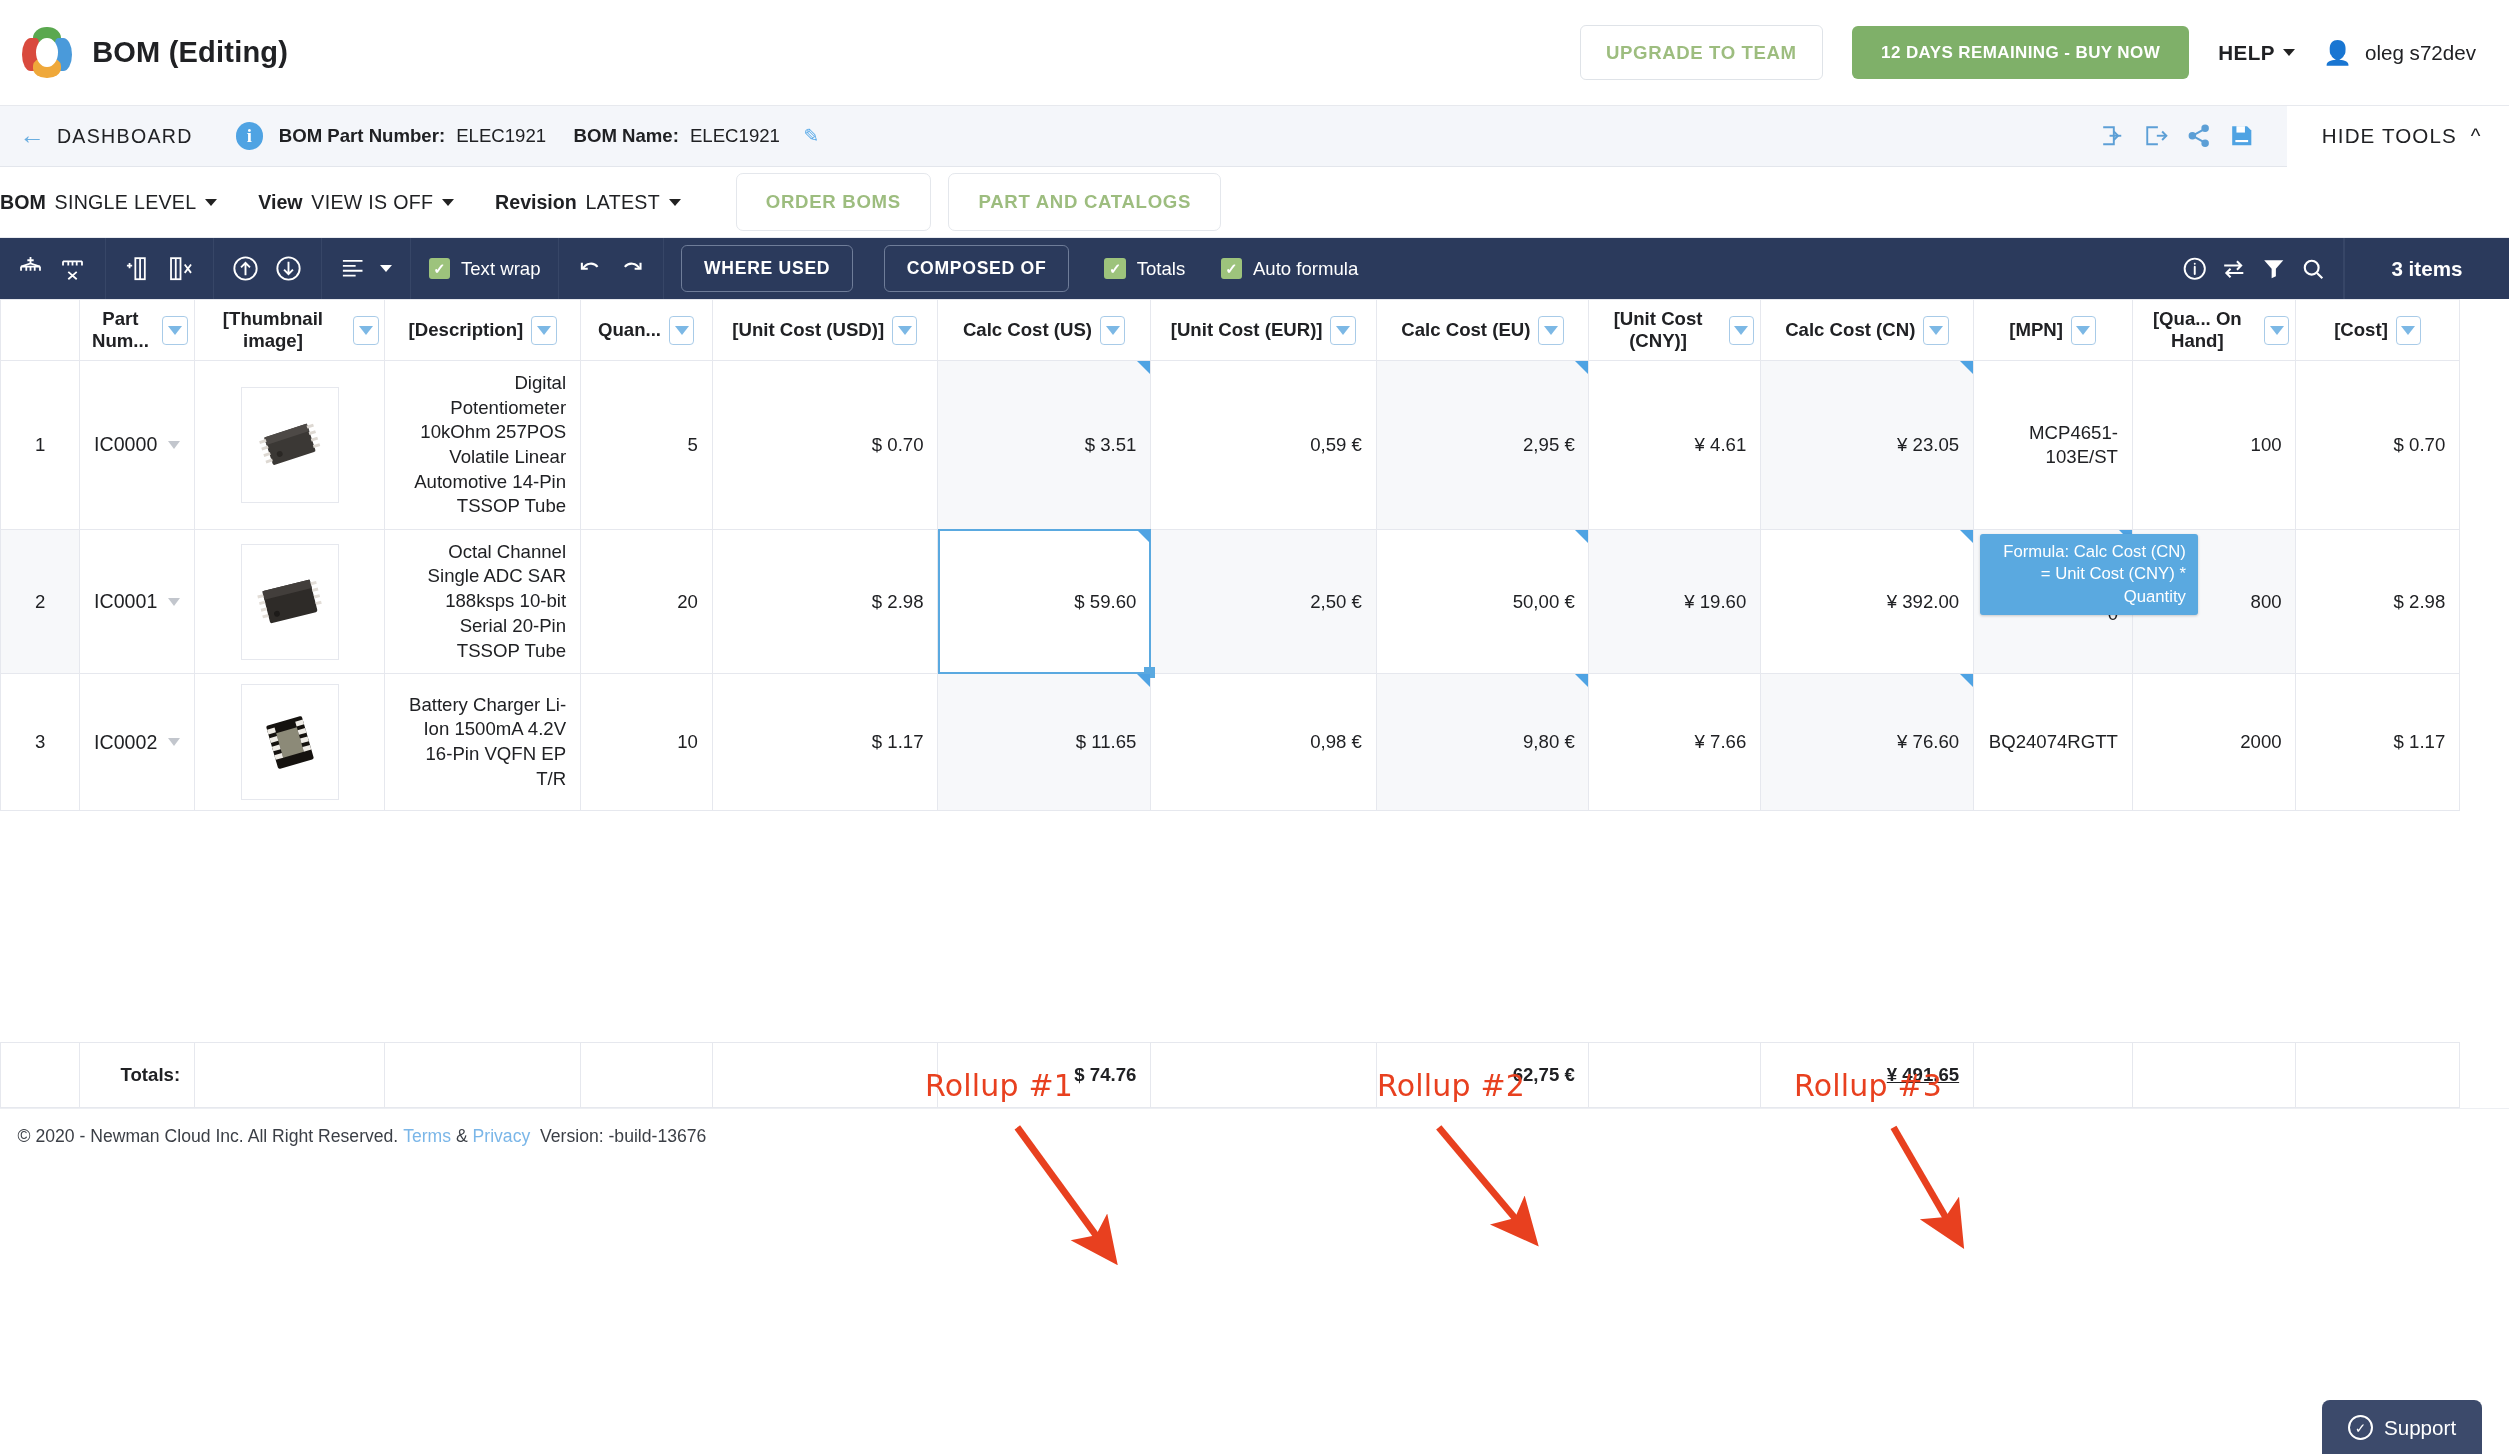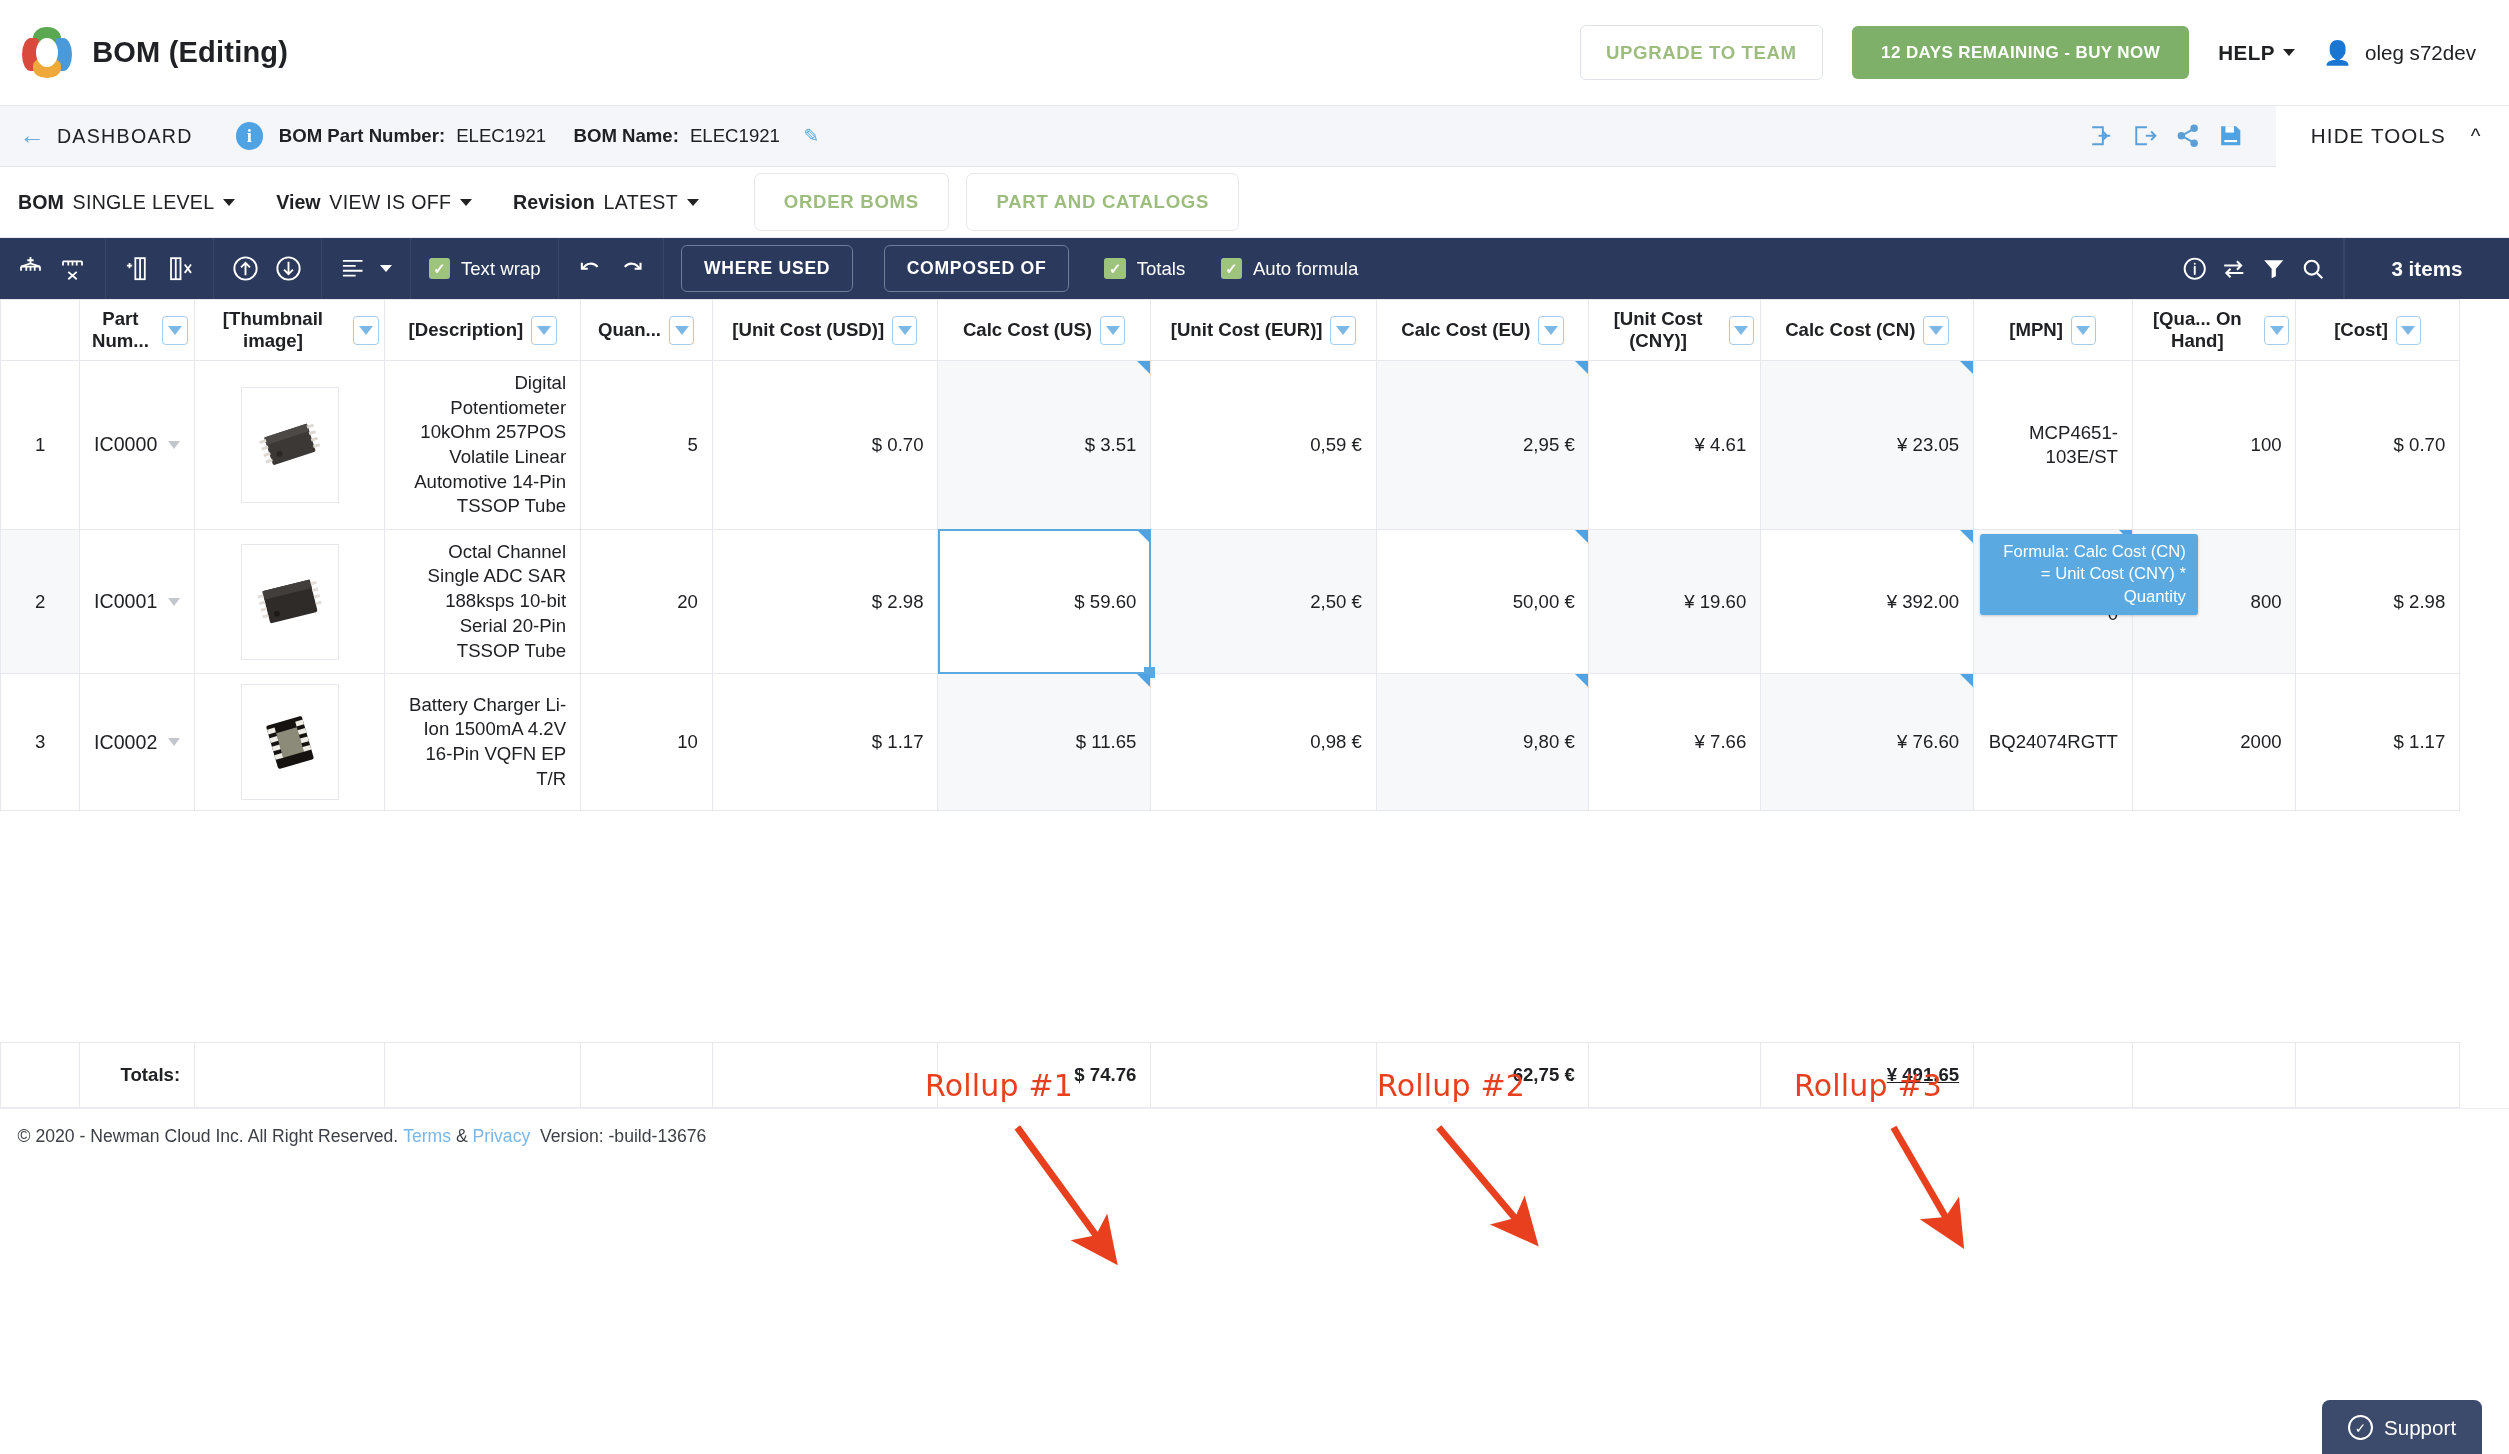--- a/index.html
+++ b/index.html
@@ -60,27 +60,27 @@
     font-family:"Liberation Serif",serif; margin-right:15.7px;
   }
   .meta { font-size:18.6px; margin-right:9.8px; }
   .meta b { font-weight:bold; }
   .meta .val { font-weight:normal; margin-left:5.9px; }
   .pencil { color:#55a8e8; font-size:18.6px; margin-left:13.7px; cursor:pointer;}
   .subbar-right { margin-left:auto; display:flex; align-items:center; }
   .ico-btn { width:43px; height:43px; display:flex;align-items:center;justify-content:center; cursor:pointer; color:#5c9fd6; }
   .hide-tools {
     margin-left:23.5px; background:#ffffff; height:61px; display:flex; align-items:center;
-    padding:0 27.4px 0 35px; font-size:20.6px; letter-spacing:1.1px; cursor:pointer; gap:25px;
+    padding:0 27.4px 0 35px; font-size:20.6px; letter-spacing:1.1px; cursor:pointer; gap:14px;
   }
 
   
   .actionbar {
     height:71px; background:#fff; display:flex; align-items:center; gap:0px;
-    padding-left:18px; border-bottom:1px solid #e9ebf0;
+    padding-left:0; border-bottom:1px solid #e9ebf0;
   }
   .sel { display:flex; align-items:center; gap:8.8px; margin-right:41px; cursor:pointer; font-size:19.6px; }
   .sel .lbl { font-weight:bold; }
   .sel .v { letter-spacing:0.3px; }
   .btn-pill {
     border:1px solid #e4e7ec; background:#fff; color:#9dbd7f; border-radius:6.9px;
     font-size:18.6px; font-weight:bold; letter-spacing:0.7px; padding:16.7px 29px; cursor:pointer;
     margin-right:17.6px;
   }
 

